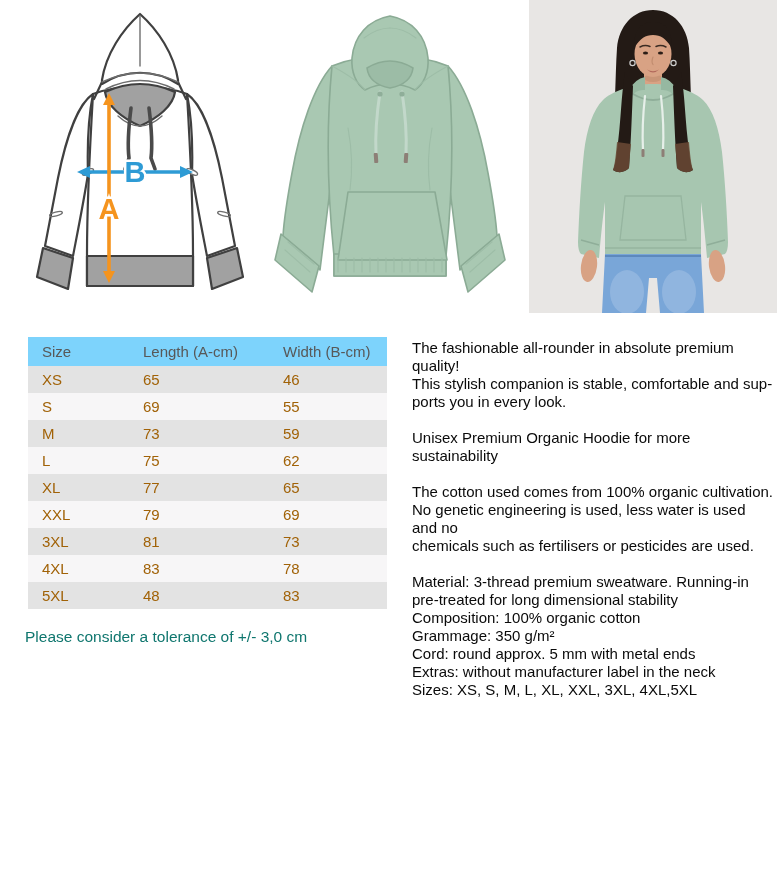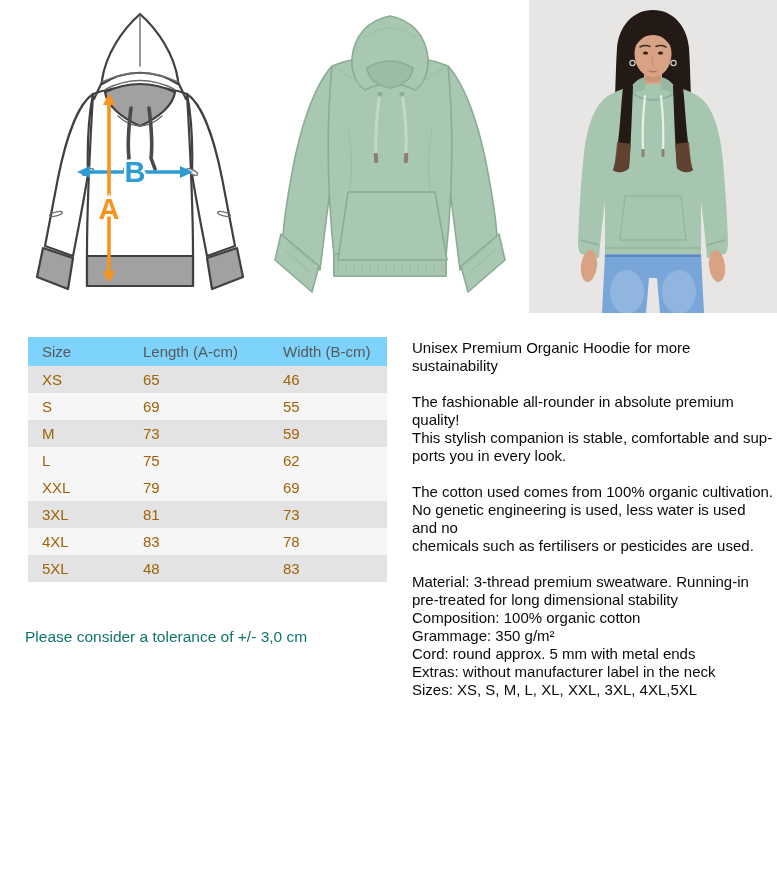--- a/index.html
+++ b/index.html
@@ -245,20 +245,25 @@
         <tr class="odd">
           <td>M</td>
           <td>73</td>
           <td>59</td>
         </tr>
         <tr class="even">
           <td>L</td>
           <td>75</td>
           <td>62</td>
         </tr>
+        <tr class="odd">
+          <td>XL</td>
+          <td>77</td>
+          <td>65</td>
+        </tr>
         <tr class="even">
           <td>XXL</td>
           <td>79</td>
           <td>69</td>
         </tr>
         <tr class="odd">
           <td>3XL</td>
           <td>81</td>
           <td>73</td>
         </tr>
@@ -271,19 +276,19 @@
           <td>5XL</td>
           <td>48</td>
           <td>83</td>
         </tr>
       </tbody>
   </table>
 
   <div class="tolerance-note">Please consider a tolerance of +/- 3,0 cm</div>
 
   <div class="description">
+      <p>The fashionable all-rounder in absolute premium quality!<br>This stylish companion is stable, comfortable and sup-<br>ports you in every look.</p>
       <p>Unisex Premium Organic Hoodie for more sustainability</p>
-      <p>The fashionable all-rounder in absolute premium quality!<br>This stylish companion is stable, comfortable and sup-<br>ports you in every look.</p>
       <p>The cotton used comes from 100% organic cultivation.<br>No genetic engineering is used, less water is used and no<br>chemicals such as fertilisers or pesticides are used.</p>
       <p>Material: 3-thread premium sweatware. Running-in<br>pre-treated for long dimensional stability<br>Composition: 100% organic cotton<br>Grammage: 350 g/m²<br>Cord: round approx. 5 mm with metal ends<br>Extras: without manufacturer label in the neck<br>Sizes: XS, S, M, L, XL, XXL, 3XL, 4XL,5XL</p>
     </div>
 
 </div>
 
 </body></html>

